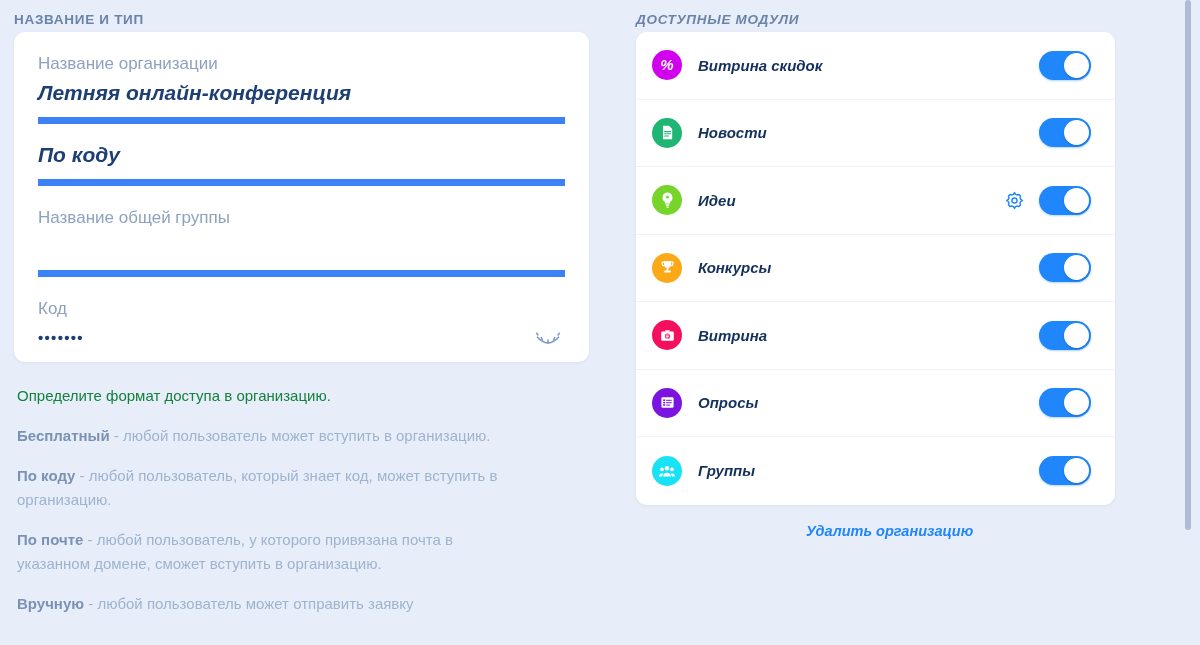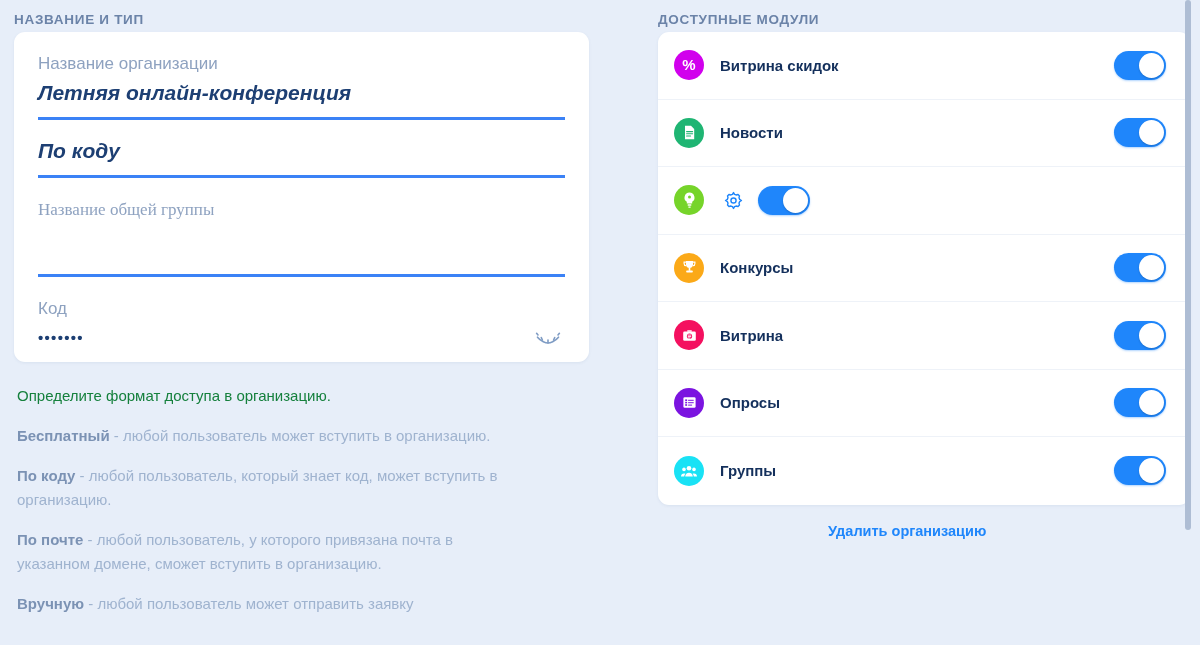--- a/index.html
+++ b/index.html
@@ -26,38 +26,38 @@
   }
 
   .card {
     background: #fff;
     border-radius: 11px;
     box-shadow: 0 1px 3px rgba(90,115,160,.10);
   }
 
   .form-card { padding: 0 24px; }
 
-  .field { border-bottom: 3px solid #3b82f6; padding: 20px 0 13px 0; position: relative; }
+  .field { border-bottom: 7px solid #3b82f6; padding: 20px 0 13px 0; position: relative; }
   .field.last { border-bottom: none; }
   .field-label {
     font-size: 17px;
     color: #8ea2c0;
     line-height: 24px;
     margin-bottom: 6px;
   }
   .field-value {
     font-size: 21px;
     font-weight: bold;
     color: #1d3f73;
     line-height: 22px;
     min-height: 22px;
     font-style: italic;
   }
   .field.empty { padding: 20px 0 40px 0; }
-  .field.empty .field-label { margin-bottom: 12px; font-family: Liberation Serif, serif; }
+  .field.empty .field-label { margin-bottom: 0; }
 
   .dots {
     font-size: 15px;
     letter-spacing: 1.3px;
     color: #1d3f73;
     font-weight: bold;
     line-height: 22px;
   }
   .eye-btn {
     position: absolute;
@@ -73,21 +73,21 @@
     font-size: 15px;
     line-height: 24px;
     color: #9fb3cf;
     margin-bottom: 16px;
     max-width: 500px;
   }
   .help p:first-child { color: #15803d; }
   .help b { color: #7b92b4; font-weight: bold; }
 
   
-  .right-col { position: absolute; left: 658px; top: 0; width: 532px; }
+  .right-col { position: absolute; left: 636px; top: 0; width: 479px; font-style: italic; }
 
   .modules-card { overflow: hidden; }
   .module-row {
     display: flex;
     align-items: center;
     height: 67.5px;
     padding: 0 24px 0 16px;
     border-bottom: 1px solid #eef2f8;
     cursor: pointer;
   }
@@ -248,20 +248,21 @@
         </div>
         <div class="module-row">
           <span class="mod-icon" style="background: rgb(118, 212, 42);">
             <svg width="17" height="18" viewBox="0 0 17 18">
               <path d="M8.5 1.6a5 5 0 0 0-2.7 9.2v1.7h5.4v-1.7A5 5 0 0 0 8.5 1.6z" fill="#fff"></path>
               <rect x="6.5" y="13.3" width="4" height="1.5" rx=".7" fill="#fff"></rect>
               <rect x="7.2" y="15.4" width="2.6" height="1.3" rx=".65" fill="#fff"></rect>
               <circle cx="8.5" cy="6" r="1.5" fill="#76d42a"></circle>
             </svg>
           </span>
+          <span class="mod-label">Идеи</span>
           <span class="gear-btn">
             <svg width="19" height="19" viewBox="0 0 20 20" fill="none" stroke="#1f86fb" stroke-width="1.5">
               <circle cx="10" cy="10" r="2.7"></circle>
               <path d="M10 1.6l1.1 1.9a7 7 0 0 1 1.6.7l2.1-.5 1.5 1.5-.5 2.1c.3.5.5 1 .7 1.6l1.9 1.1-1.9 1.1a7 7 0 0 1-.7 1.6l.5 2.1-1.5 1.5-2.1-.5c-.5.3-1 .5-1.6.7L10 18.4l-1.1-1.9a7 7 0 0 1-1.6-.7l-2.1.5-1.5-1.5.5-2.1a7 7 0 0 1-.7-1.6L1.6 10l1.9-1.1c.2-.6.4-1.1.7-1.6l-.5-2.1 1.5-1.5 2.1.5c.5-.3 1-.5 1.6-.7z" stroke-linejoin="round"></path>
             </svg>
           </span>
           <span class="toggle">
             <span class="knob"></span>
           </span>
         </div>

